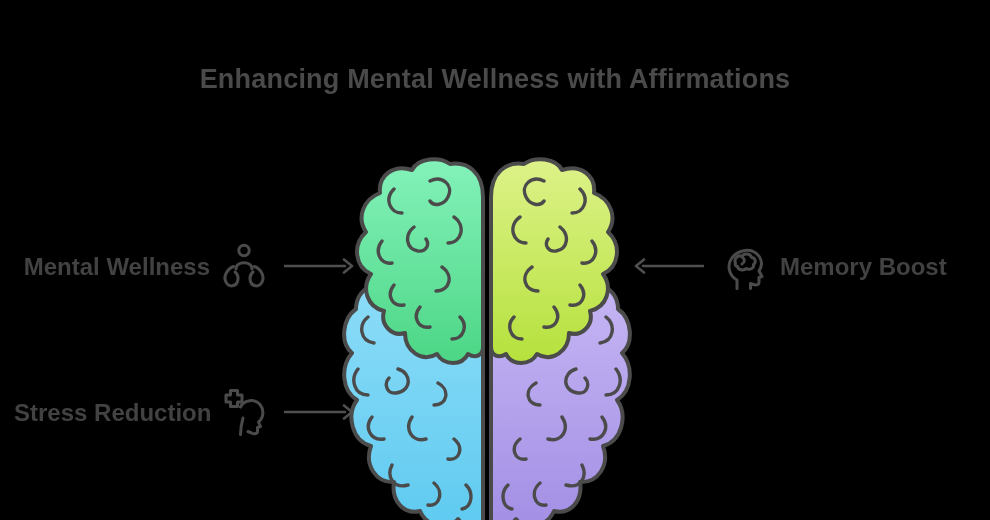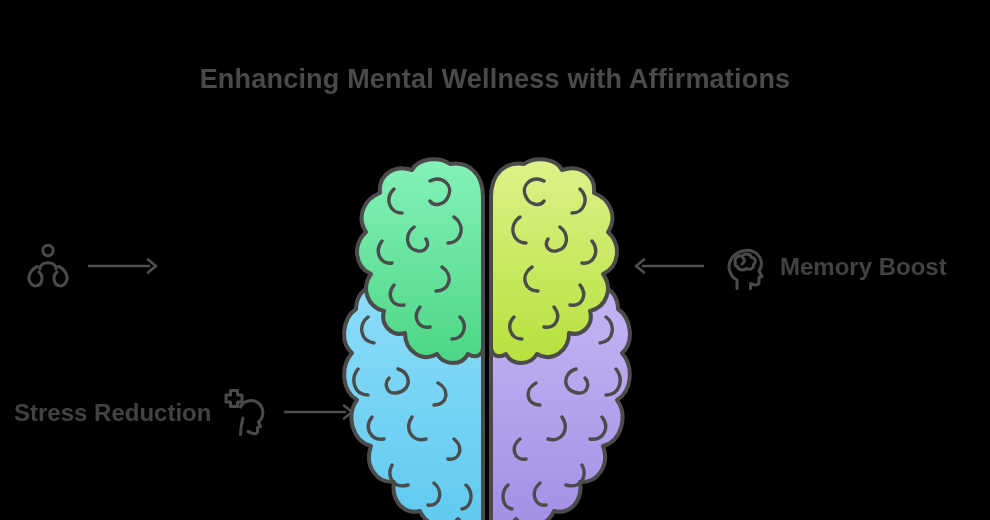--- a/index.html
+++ b/index.html
@@ -125,20 +125,21 @@
       <g transform="translate(290,0) scale(-1,1)">
         <use href="#postLobe" fill="url(#gradPurple)"></use>
         <use href="#postSulci" fill="none" stroke-width="3.4"></use>
         <use href="#frontLobe" fill="url(#gradLime)"></use>
         <use href="#frontSulci" fill="none" stroke-width="3.4"></use>
       </g>
     </g>
   </svg>
 
   <div class="callout callout-left row-top">
+    <div class="callout-label">Mental Wellness</div>
     <div class="icon-box">
       <svg width="52" height="52" viewBox="0 0 52 52" fill="none" stroke="var(--ink)" stroke-width="3" stroke-linecap="round" stroke-linejoin="round">
         <circle cx="26" cy="10.5" r="5.2"></circle>
         <path d="M18 29 C18 20.5, 34 20.5, 34 29"></path>
         <path d="M15.5 26.5 C9 29, 4.5 37, 8.5 43 C11.5 47.5, 18 46.5, 19.5 41.5 C20.5 38, 19.5 34, 17 32"></path>
         <path d="M36.5 26.5 C43 29, 47.5 37, 43.5 43 C40.5 47.5, 34 46.5, 32.5 41.5 C31.5 38, 32.5 34, 35 32"></path>
       </svg>
     </div>
     <div class="arrow-box">
       <svg width="70" height="18" viewBox="0 0 70 18" fill="none" stroke="#4f4f4f" stroke-width="2.6" stroke-linecap="round" stroke-linejoin="round">

